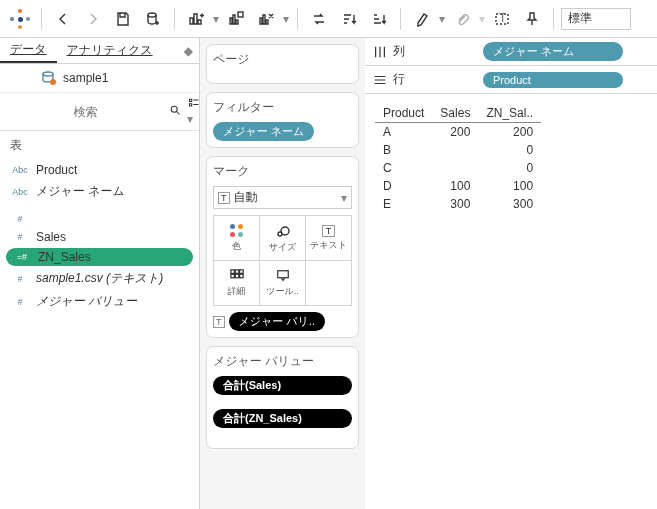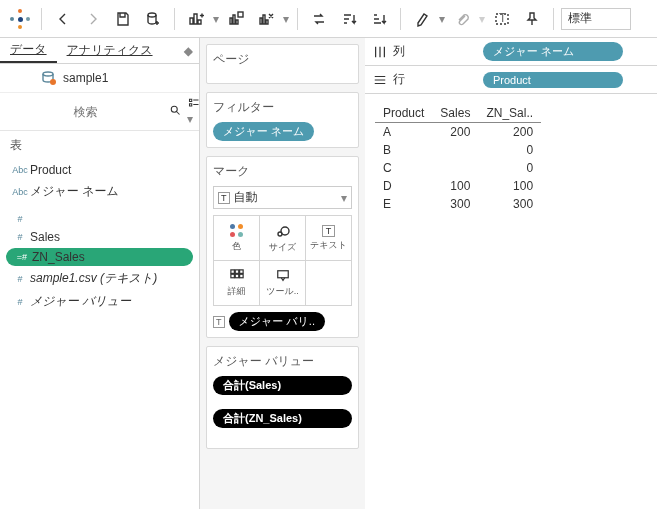--- a/index.html
+++ b/index.html
@@ -14,29 +14,29 @@
 .left{width:200px;border-right:1px solid #d4d4d4;display:flex;flex-direction:column;}
 .tabs{display:flex;height:26px;border-bottom:1px solid #d4d4d4;}
 .tab{padding:0 10px;display:flex;align-items:center;cursor:pointer;text-decoration:underline;}
 .tab.active{border-bottom:2px solid #333;font-weight:500;}
 .tab-icons{margin-left:auto;padding:0 6px;display:flex;align-items:center;color:#888;}
 .ds-row{display:flex;align-items:center;padding:6px 8px;gap:6px;margin-left:33px;}
 .search-row{display:flex;align-items:center;padding:4px 8px;gap:6px;border-top:1px solid #eee;border-bottom:1px solid #e5e5e5;}
 .search-row input{flex:1;border:none;outline:none;text-align:center;}
 .search-row .sicon{color:#888;}
 .section-hdr{padding:6px 10px;font-weight:500;color:#555;}
-.field{display:flex;align-items:center;padding:3px 10px;cursor:pointer;}
+.field{display:flex;align-items:center;gap:6px;padding:3px 10px;cursor:pointer;}
 .field .ftype{width:20px;font-size:9px;color:#59879b;text-align:center;}
 .field .ftype.num{color:#59879b;}
 .field .fname{flex:1;}
 .field.italic .fname{font-style:italic;}
 .field.selected{background:#29a677;color:#fff;border-radius:10px;margin:1px 6px;padding:2px 6px;}
 .field.selected .ftype{color:#fff;}
 .mid{width:165px;background:#f5f5f5;padding:6px;display:flex;flex-direction:column;gap:8px;}
-.card{background:#fff;border:1px solid #d9d9d9;border-radius:2px;padding:6px;}
+.card{background:#fff;border:1px solid #d9d9d9;border-radius:7px;padding:6px;}
 .card-title{font-size:12px;margin-bottom:6px;color:#555;}
 .pill{background:#4e9bb0;color:#fff;border-radius:10px;padding:2px 10px;font-size:11px;display:inline-flex;align-items:center;cursor:pointer;max-width:100%;}
 .pill.green{background:#000000;}
 .pill.full{width:100%;margin-bottom:14px;font-weight:bold;}
 .marks-auto{display:flex;align-items:center;border:1px solid #ccc;padding:2px 4px;margin-bottom:6px;gap:4px;}
 .marks-auto .dd{margin-left:auto;color:#888;}
 .marks-grid{display:grid;grid-template-columns:repeat(3,1fr);gap:1px;background:#d4d4d4;border:1px solid #d4d4d4;}
 .mcell{background:#fff;display:flex;flex-direction:column;align-items:center;justify-content:center;height:44px;cursor:pointer;gap:2px;padding:2px;}
 .mcell .lbl{font-size:9px;color:#555;}
 .mb-pill{margin-top:6px;display:flex;align-items:center;gap:4px;}

